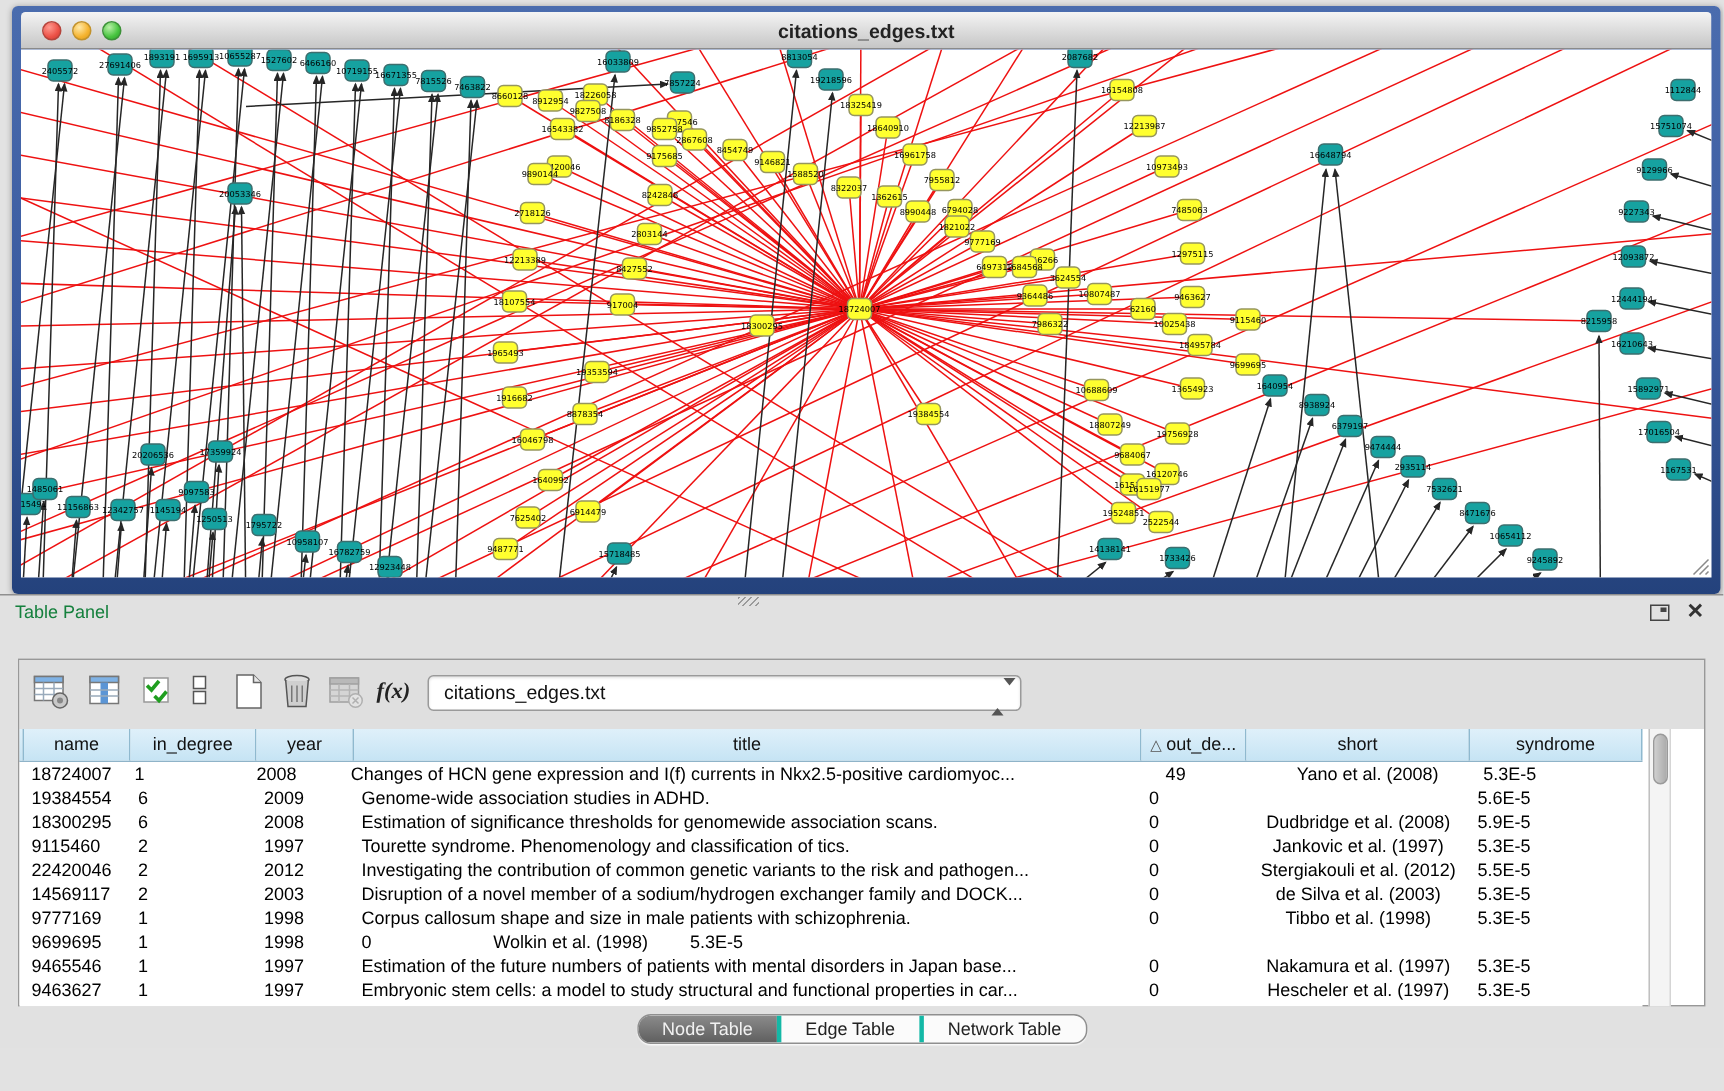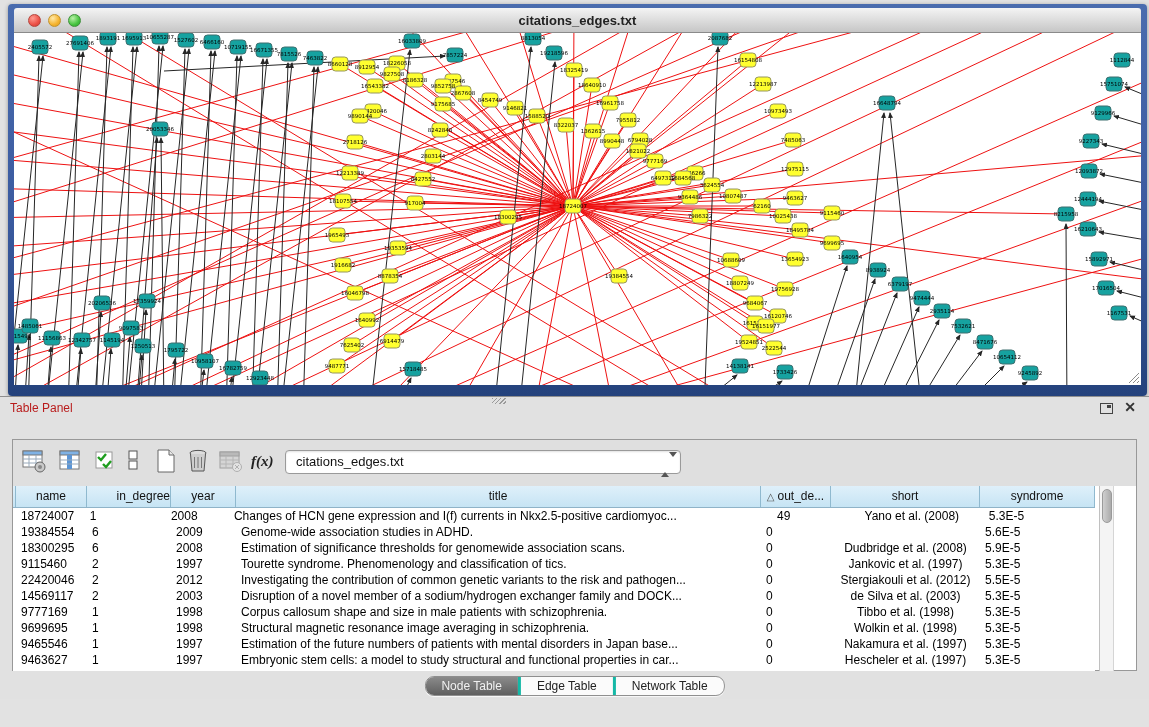--- a/index.html
+++ b/index.html
@@ -17,21 +17,21 @@
   .t-red   { left:14px; background:radial-gradient(circle at 35% 30%,#ff9a90,#ec5147 60%,#c93a31); border:1px solid #b5443c;}
   .t-yel   { left:34px; background:radial-gradient(circle at 35% 30%,#ffe9a8,#f5b32f 60%,#d99a1d); border:1px solid #c2922c;}
   .t-grn   { left:54px; background:radial-gradient(circle at 35% 30%,#b9f0a8,#47c43f 60%,#2f9e2c); border:1px solid #3c9138;}
   .net-title { width:100%; text-align:center; line-height:25px; font-size:13px; font-weight:600; color:#222; }
   .canvas-wrap { position:absolute; left:6px; top:29px; width:1127px; height:352px; background:#fff; overflow:hidden; }
   .resize-grip { position:absolute; right:1px; bottom:1px; }
 
   
   .table-panel { position:absolute; left:0; top:396px; width:1149px; height:303px;
     background:#e1e1e1; border-top:1px solid #8f8f8f; }
-  .panel-title { position:absolute; left:10px; top:4px; font-size:12px; color:#b91c1c; }
+  .panel-title { position:absolute; left:10px; top:4px; font-size:12px; color:#15803d; }
   .splitter-grip { position:absolute; left:492px; top:1px; width:14px; height:6px;
     background:repeating-linear-gradient(135deg,#9a9a9a 0 1px,transparent 1px 3px); }
   .float-icon { position:absolute; right:36px; top:6px; width:13px; height:11px; border:1.5px solid #444; }
   .float-icon::after { content:""; position:absolute; right:1px; top:1px; width:4px; height:3px; background:#444; }
   .close-icon { position:absolute; right:13px; top:2px; font-size:14px; font-weight:bold; color:#333; cursor:default;}
 
   .groupbox { position:absolute; left:12px; top:42px; width:1125px; height:232px;
     border:1px solid #989898; background:#fff; }
   .toolbar { position:absolute; left:0; top:0; width:100%; height:46px; background:#dfdfdf; }
   .tb-icon { position:absolute; top:8px; width:26px; height:26px; }
@@ -838,21 +838,21 @@
       <div class="tb-icon fx" style="left:238px">f(x)</div>
       <div class="combo">
         <span>citations_edges.txt</span>
         <span class="combo-arrows"><span class="up"></span><span class="dn"></span></span>
       </div>
     </div>
 
     <div class="thead" id="thead">
         <div class="th" style="width: 3px;"></div>
         <div class="th" style="width: 71px;">name</div>
-        <div class="th" style="width: 84px; text-align: right;">in_degree</div>
+        <div class="th" style="width: 84px;">in_degree</div>
         <div class="th" style="width: 65px;">year</div>
         <div class="th" style="width: 525px;">title</div>
         <div class="th" style="width: 70px;"><span class="sortglyph">△</span>out_de...</div>
         <div class="th" style="width: 149px;">short</div>
         <div class="th" style="width: 115px;">syndrome</div>
       </div>
     <div class="tbody" id="tbody">
         <div class="tr">
           <div class="td" style="width: 3px; padding: 0px;"></div>
           <div class="td" style="width: 71px;">18724007</div>
@@ -921,21 +921,20 @@
           <div class="td" style="width: 525px;">Corpus callosum shape and size in male patients with schizophrenia.</div>
           <div class="td" style="width: 70px;">0</div>
           <div class="td center" style="width: 149px;">Tibbo et al. (1998)</div>
           <div class="td" style="width: 115px;">5.3E-5</div>
         </div>
         <div class="tr">
           <div class="td" style="width: 3px; padding: 0px;"></div>
           <div class="td" style="width: 71px;">9699695</div>
           <div class="td" style="width: 84px;">1</div>
           <div class="td" style="width: 65px;">1998</div>
-          <div class="td" style="width: 525px;">Structural magnetic resonance image averaging in schizophrenia.</div>
           <div class="td" style="width: 70px;">0</div>
           <div class="td center" style="width: 149px;">Wolkin et al. (1998)</div>
           <div class="td" style="width: 115px;">5.3E-5</div>
         </div>
         <div class="tr">
           <div class="td" style="width: 3px; padding: 0px;"></div>
           <div class="td" style="width: 71px;">9465546</div>
           <div class="td" style="width: 84px;">1</div>
           <div class="td" style="width: 65px;">1997</div>
           <div class="td" style="width: 525px;">Estimation of the future numbers of patients with mental disorders in Japan base...</div>

